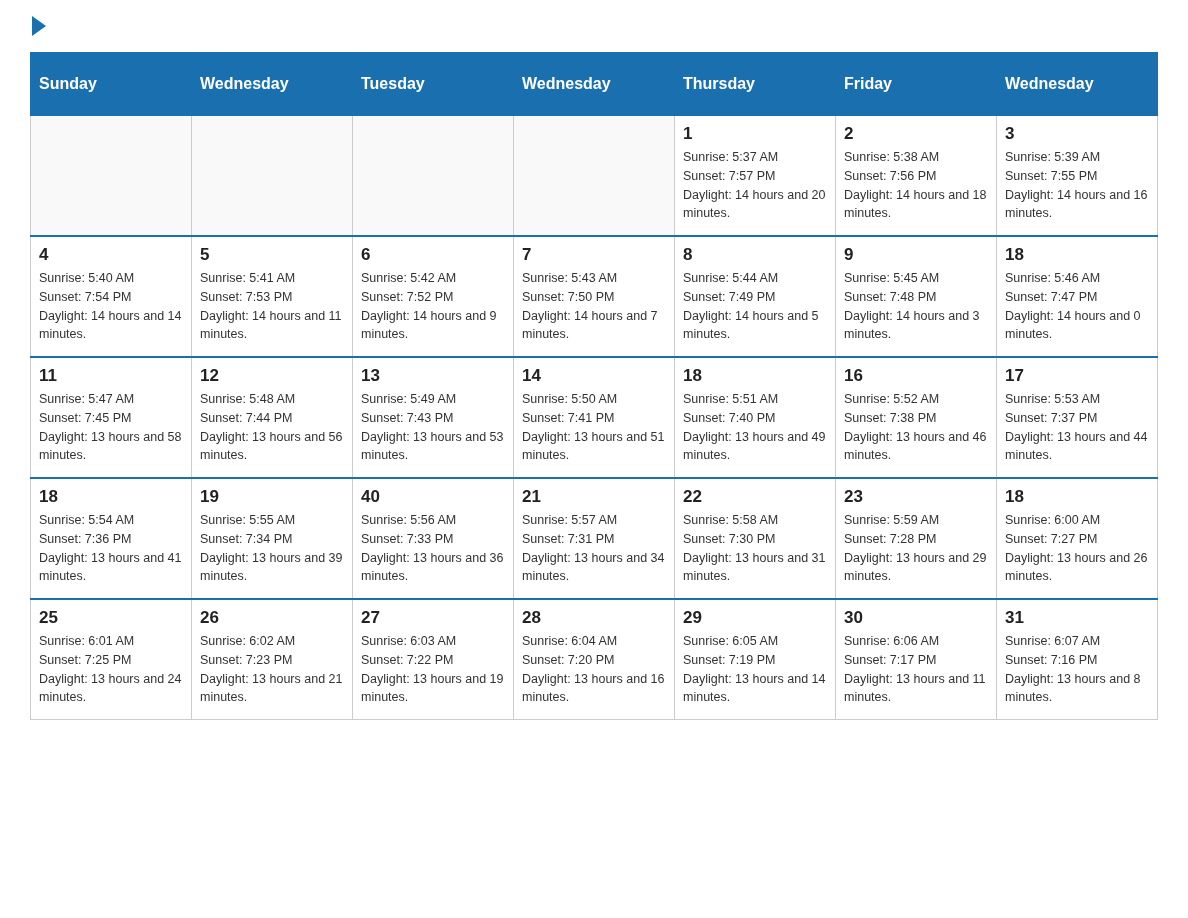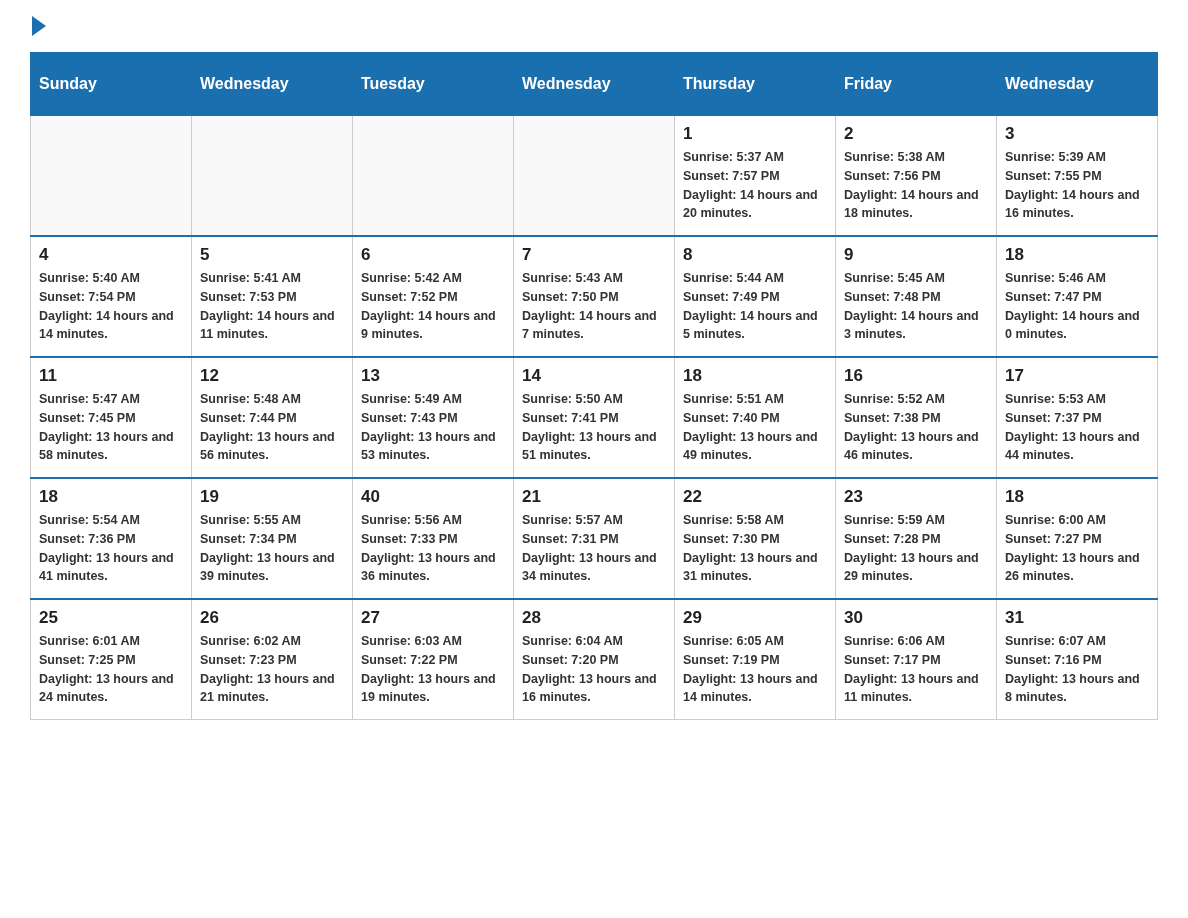--- a/index.html
+++ b/index.html
@@ -82,21 +82,20 @@
       font-size: 17px;
       font-weight: bold;
       color: #222;
       display: block;
       margin-bottom: 4px;
     }
     .day-info {
       font-size: 12.5px;
       color: #333;
       line-height: 1.5;
-      font-weight: bold;
     }
     .empty-cell {
       background: #f9f9f9;
     }
     tr:not(:first-child) td {
       border-top: 2px solid #1a6faf;
     }
   </style>
 </head>
 <body>

